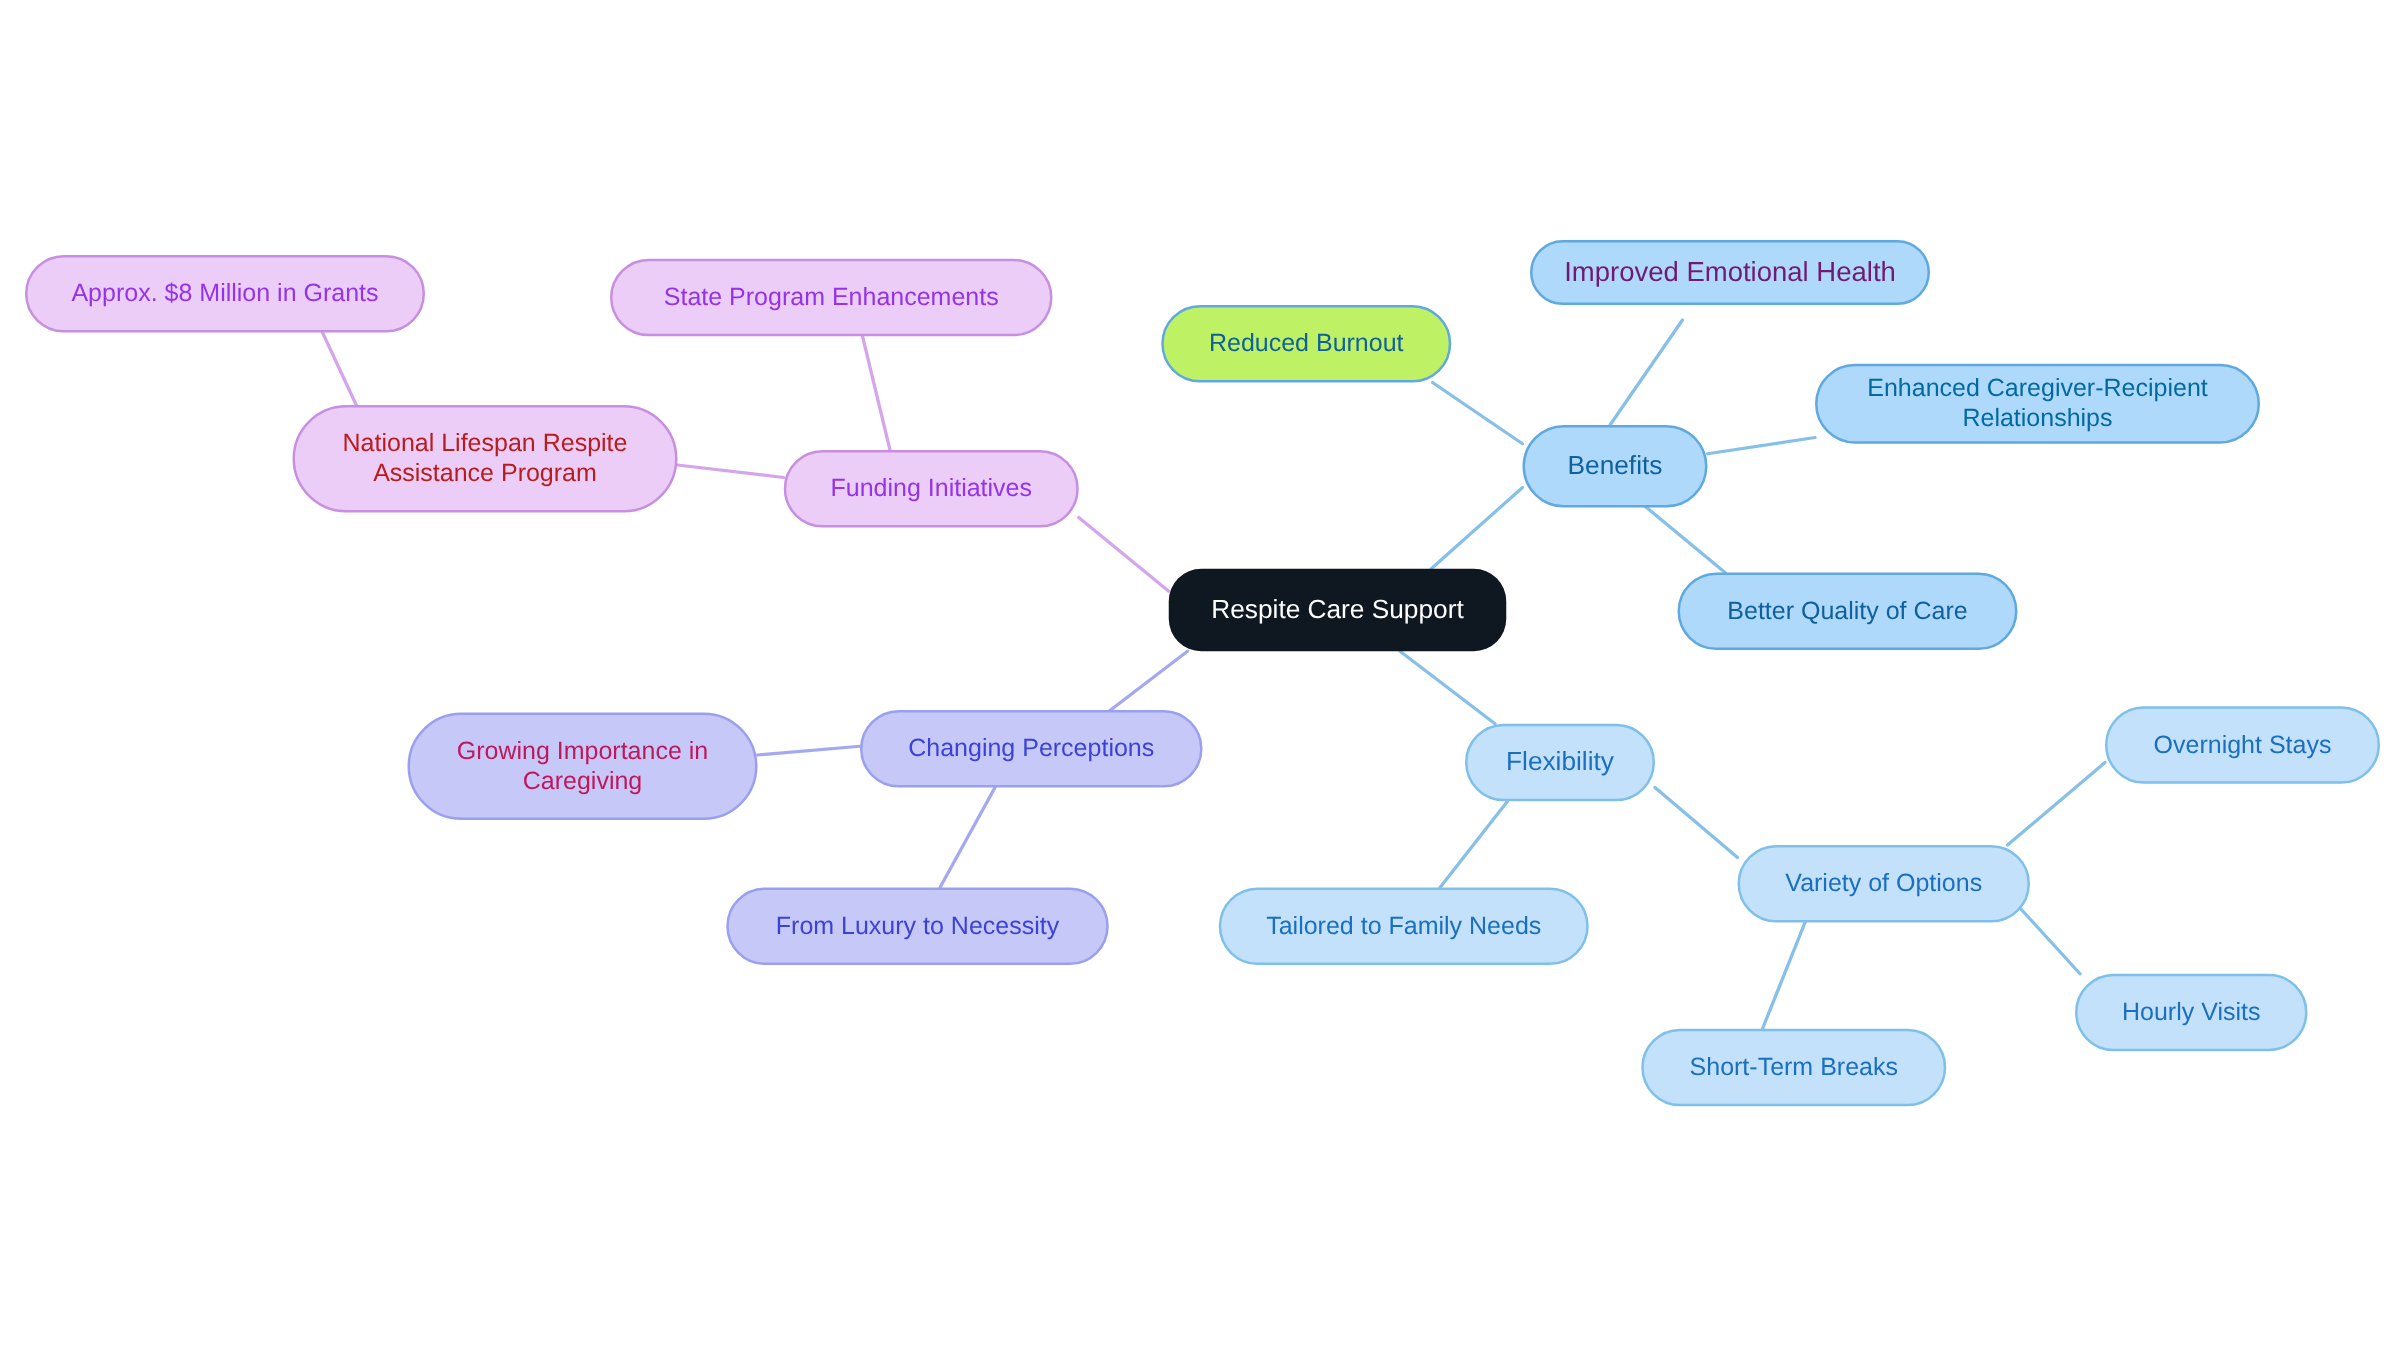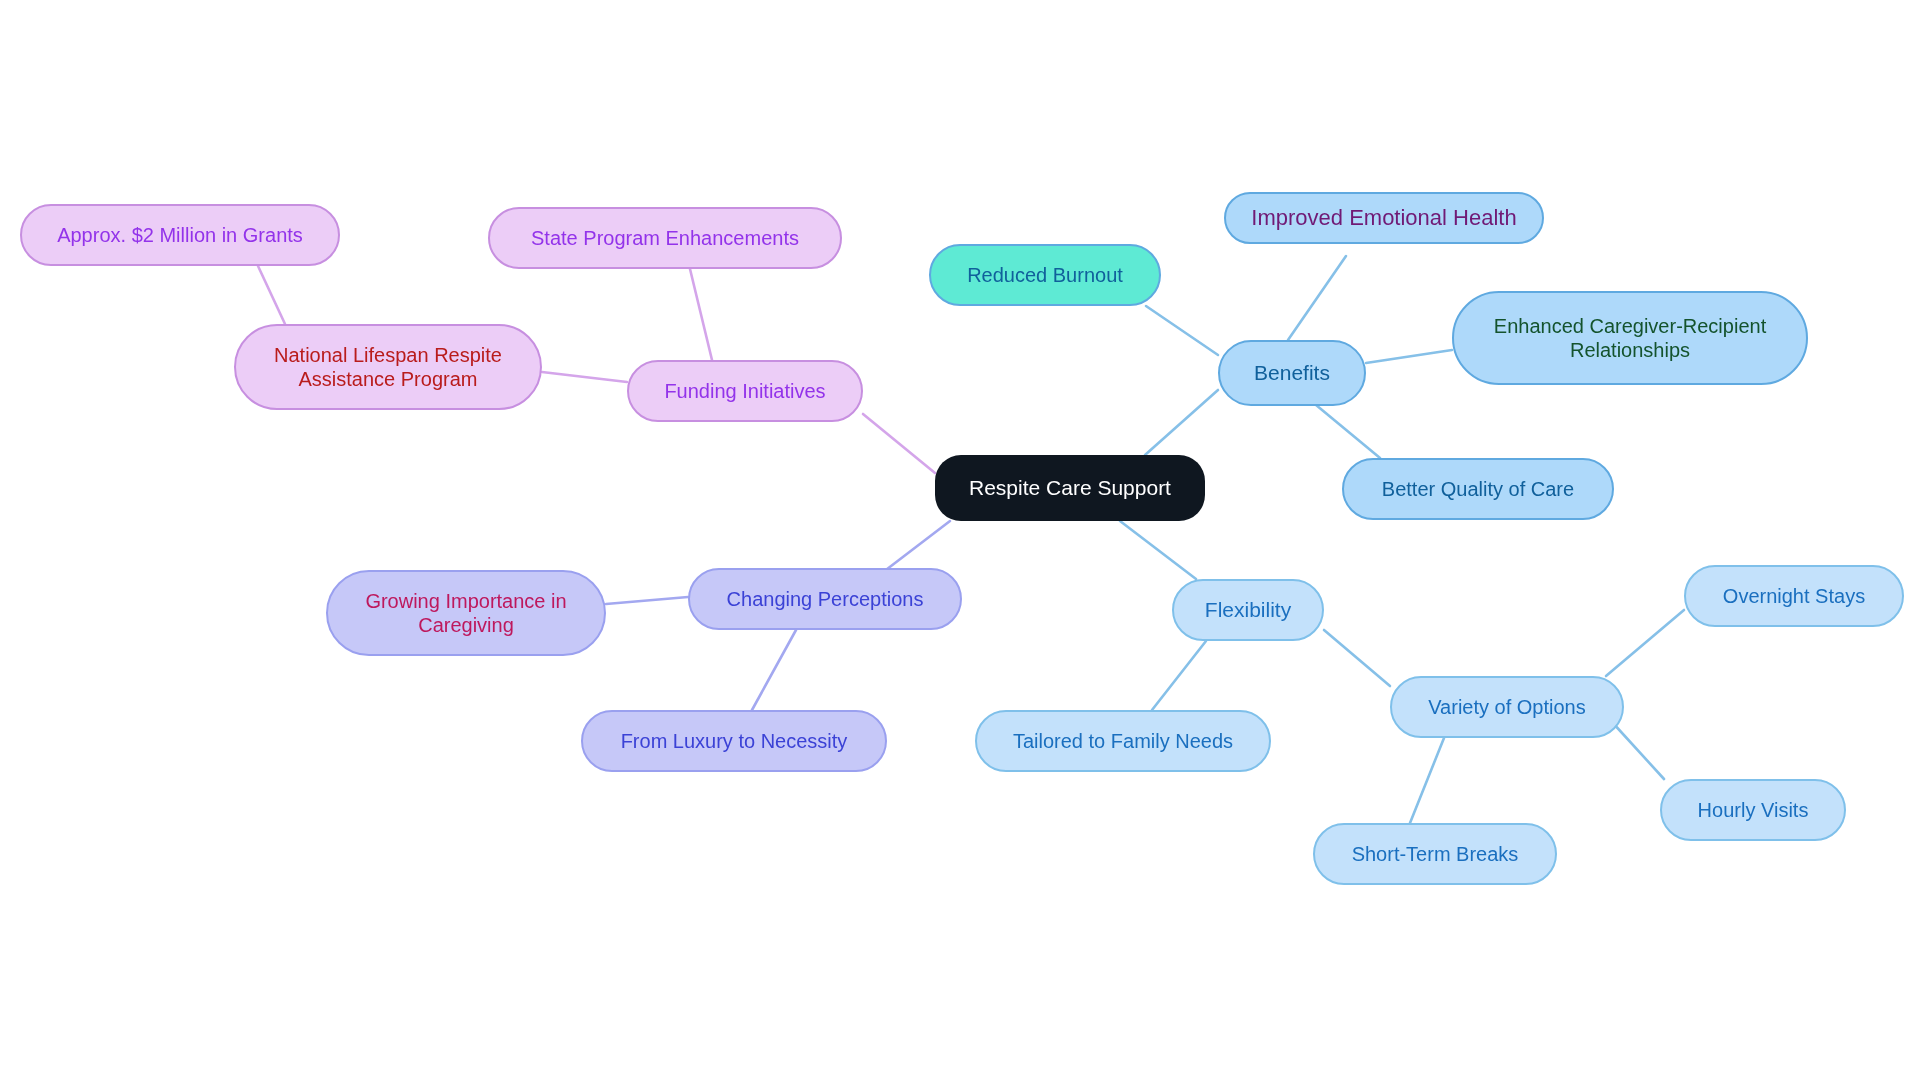--- a/index.html
+++ b/index.html
@@ -62,28 +62,28 @@
       <line x1="1606" y1="676" x2="1684" y2="610" stroke="#86c0e8" stroke-width="2.6" stroke-linecap="round"></line>
       <line x1="1612" y1="722" x2="1664" y2="779" stroke="#86c0e8" stroke-width="2.6" stroke-linecap="round"></line>
       <line x1="1444" y1="738" x2="1410" y2="823" stroke="#86c0e8" stroke-width="2.6" stroke-linecap="round"></line>
       <line x1="950" y1="521" x2="878" y2="576" stroke="#a3a8f0" stroke-width="2.6" stroke-linecap="round"></line>
       <line x1="688" y1="597" x2="606" y2="604" stroke="#a3a8f0" stroke-width="2.6" stroke-linecap="round"></line>
       <line x1="796" y1="630" x2="752" y2="710" stroke="#a3a8f0" stroke-width="2.6" stroke-linecap="round"></line>
     </svg>
   <div id="node-layer">
       <div class="node root" style="left: 935px; top: 455px; width: 270px; height: 66px; background: rgb(15, 23, 32); border-color: transparent; color: rgb(255, 255, 255); font-size: 21px;">Respite Care Support</div>
       <div class="node" style="left: 627px; top: 360px; width: 236px; height: 62px; background: rgb(236, 205, 247); border-color: rgb(199, 143, 224); color: rgb(147, 51, 234); font-size: 20px;">Funding Initiatives</div>
-      <div class="node" style="left: 20px; top: 204px; width: 320px; height: 62px; background: rgb(236, 205, 247); border-color: rgb(199, 143, 224); color: rgb(147, 51, 234); font-size: 20px;">Approx. $2 Million in Grants</div>
+      <div class="node" style="left: 20px; top: 204px; width: 320px; height: 62px; background: rgb(236, 205, 247); border-color: rgb(199, 143, 224); color: rgb(147, 51, 234); font-size: 20px;">Approx. $8 Million in Grants</div>
       <div class="node" style="left: 488px; top: 207px; width: 354px; height: 62px; background: rgb(236, 205, 247); border-color: rgb(199, 143, 224); color: rgb(147, 51, 234); font-size: 20px;">State Program Enhancements</div>
       <div class="node" style="left: 234px; top: 324px; width: 308px; height: 86px; background: rgb(236, 205, 247); border-color: rgb(199, 143, 224); color: #b91c1c; font-size: 20px;">National Lifespan Respite
 Assistance Program</div>
       <div class="node" style="left: 1218px; top: 340px; width: 148px; height: 66px; background: rgb(174, 217, 250); border-color: rgb(95, 169, 224); color: rgb(16, 96, 155); font-size: 21px;">Benefits</div>
-      <div class="node" style="left: 929px; top: 244px; width: 232px; height: 62px; background: #5eead4; border-color: rgb(95, 169, 224); color: rgb(16, 96, 155); font-size: 20px;">Reduced Burnout</div>
+      <div class="node" style="left: 929px; top: 244px; width: 232px; height: 62px; background: #bef264; border-color: rgb(95, 169, 224); color: rgb(16, 96, 155); font-size: 20px;">Reduced Burnout</div>
       <div class="node" style="left: 1224px; top: 192px; width: 320px; height: 52px; background: rgb(174, 217, 250); border-color: rgb(95, 169, 224); color: #701a75; font-size: 22px;">Improved Emotional Health</div>
-      <div class="node" style="left: 1452px; top: 291px; width: 356px; height: 94px; background: rgb(174, 217, 250); border-color: rgb(95, 169, 224); color: #14532d; font-size: 20px;">Enhanced Caregiver-Recipient
+      <div class="node" style="left: 1452px; top: 291px; width: 356px; height: 64px; background: rgb(174, 217, 250); border-color: rgb(95, 169, 224); color: #0369a1; font-size: 20px;">Enhanced Caregiver-Recipient
 Relationships</div>
       <div class="node" style="left: 1342px; top: 458px; width: 272px; height: 62px; background: rgb(174, 217, 250); border-color: rgb(95, 169, 224); color: rgb(16, 96, 155); font-size: 20px;">Better Quality of Care</div>
       <div class="node" style="left: 1172px; top: 579px; width: 152px; height: 62px; background: rgb(195, 225, 251); border-color: rgb(127, 192, 234); color: rgb(26, 111, 191); font-size: 21px;">Flexibility</div>
       <div class="node" style="left: 975px; top: 710px; width: 296px; height: 62px; background: rgb(195, 225, 251); border-color: rgb(127, 192, 234); color: rgb(26, 111, 191); font-size: 20px;">Tailored to Family Needs</div>
       <div class="node" style="left: 1390px; top: 676px; width: 234px; height: 62px; background: rgb(195, 225, 251); border-color: rgb(127, 192, 234); color: rgb(26, 111, 191); font-size: 20px;">Variety of Options</div>
       <div class="node" style="left: 1684px; top: 565px; width: 220px; height: 62px; background: rgb(195, 225, 251); border-color: rgb(127, 192, 234); color: rgb(26, 111, 191); font-size: 20px;">Overnight Stays</div>
       <div class="node" style="left: 1660px; top: 779px; width: 186px; height: 62px; background: rgb(195, 225, 251); border-color: rgb(127, 192, 234); color: rgb(26, 111, 191); font-size: 20px;">Hourly Visits</div>
       <div class="node" style="left: 1313px; top: 823px; width: 244px; height: 62px; background: rgb(195, 225, 251); border-color: rgb(127, 192, 234); color: rgb(26, 111, 191); font-size: 20px;">Short-Term Breaks</div>
       <div class="node" style="left: 688px; top: 568px; width: 274px; height: 62px; background: rgb(198, 200, 248); border-color: rgb(154, 160, 239); color: rgb(59, 66, 214); font-size: 20px;">Changing Perceptions</div>
       <div class="node" style="left: 326px; top: 570px; width: 280px; height: 86px; background: rgb(198, 200, 248); border-color: rgb(154, 160, 239); color: #be185d; font-size: 20px;">Growing Importance in

